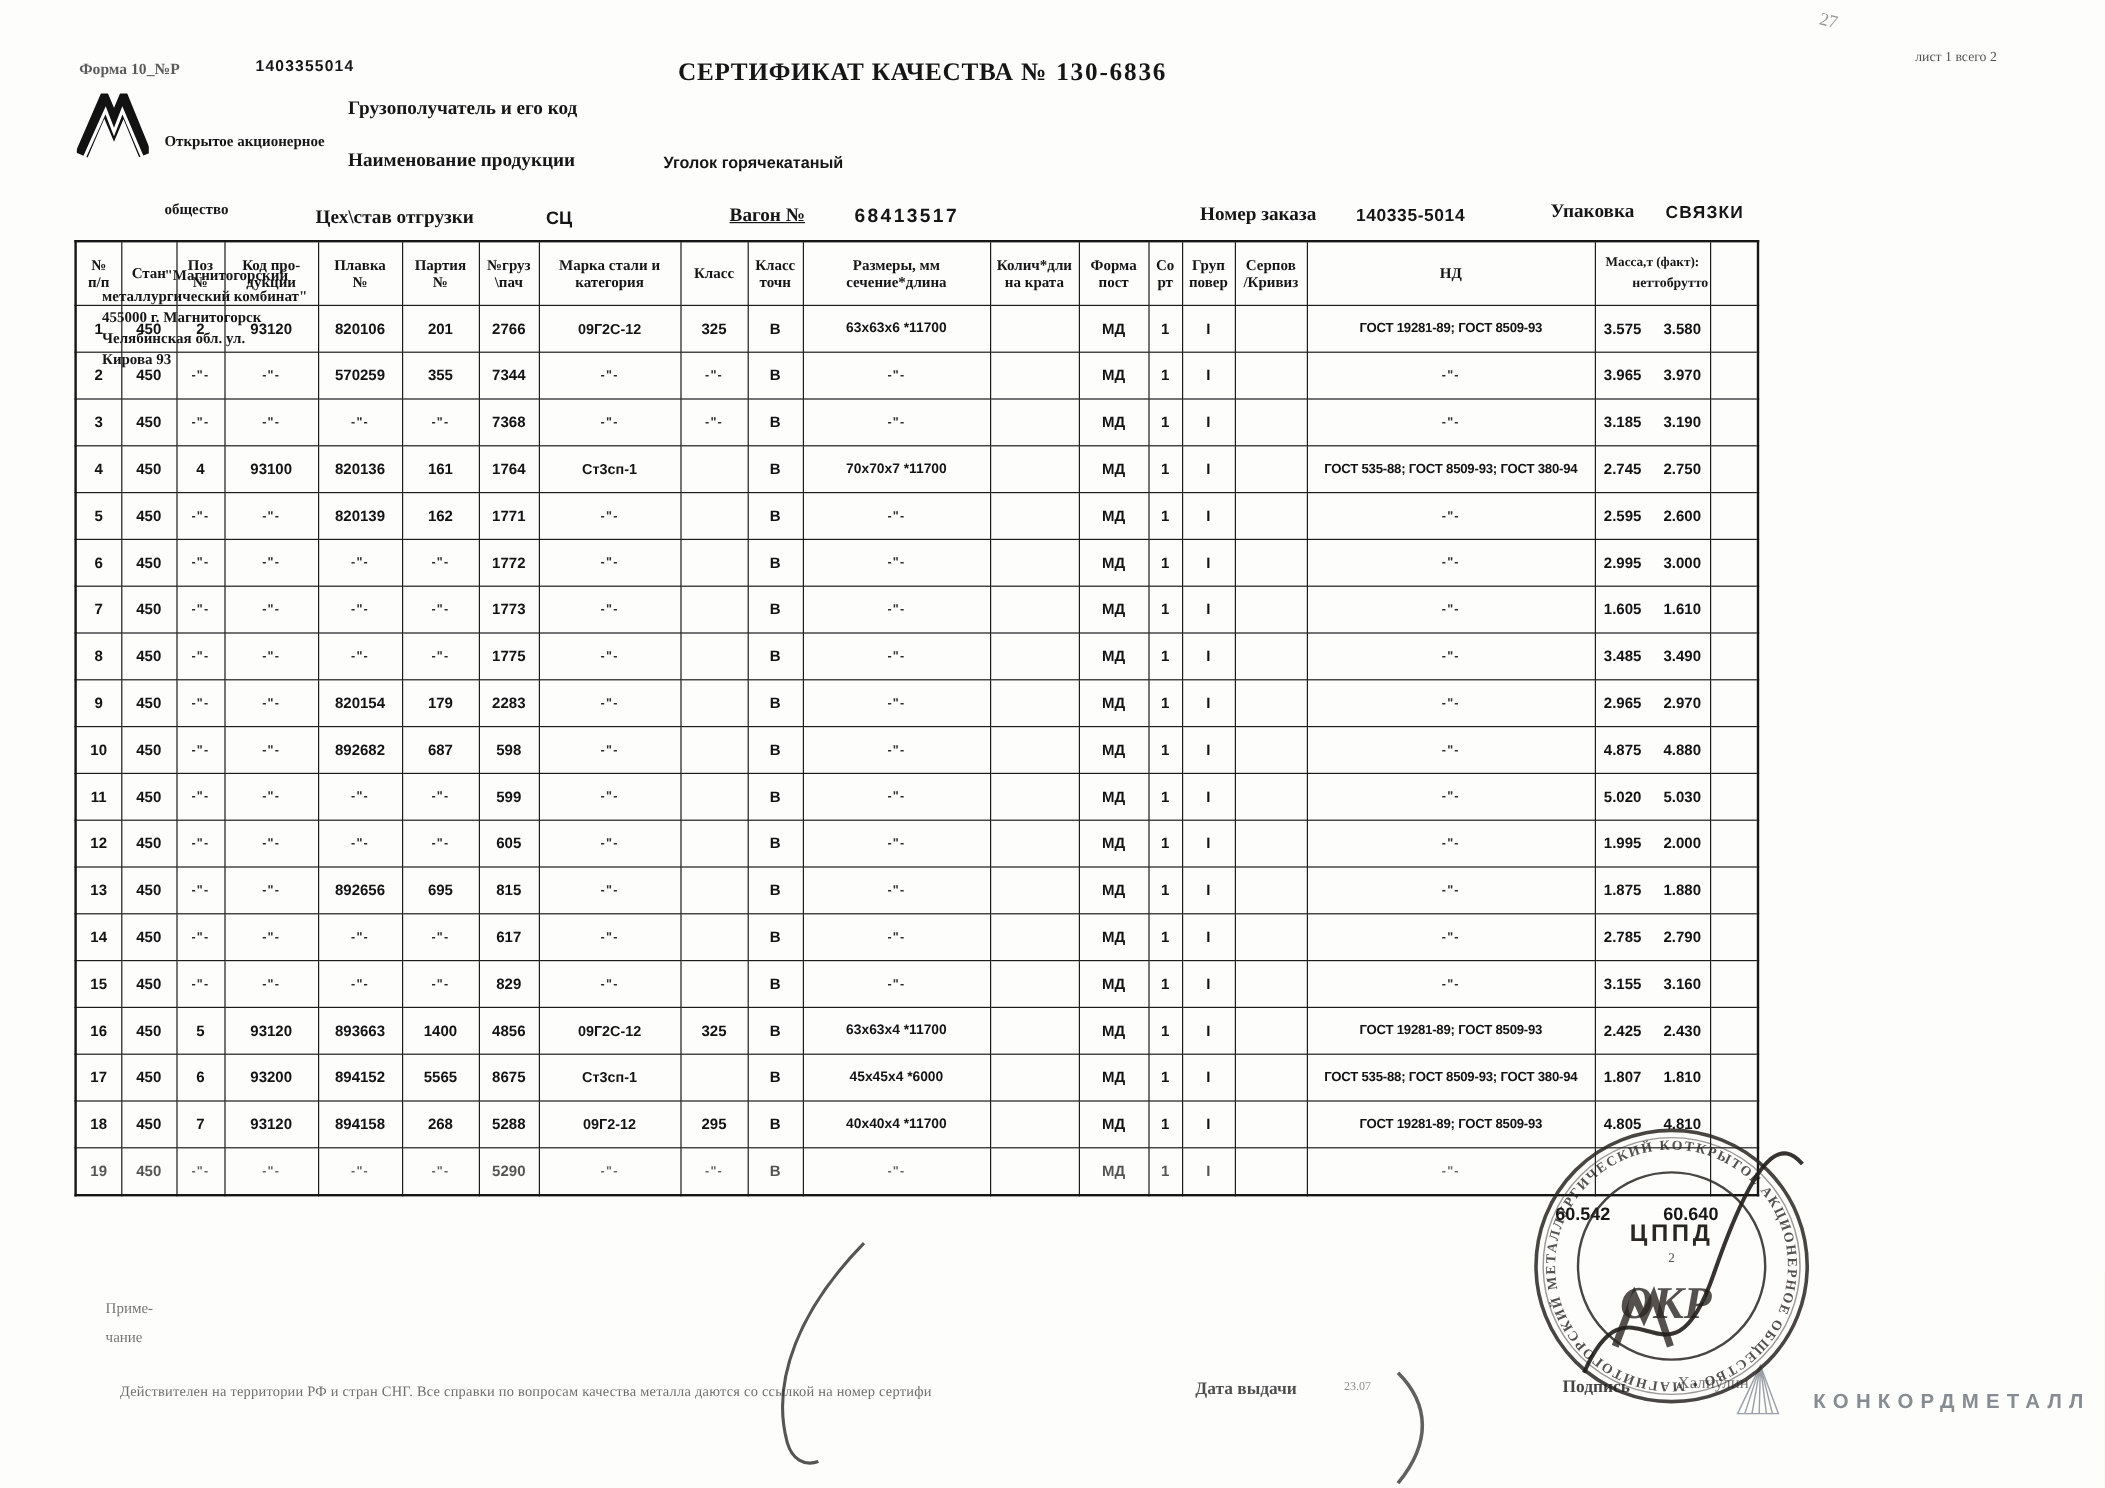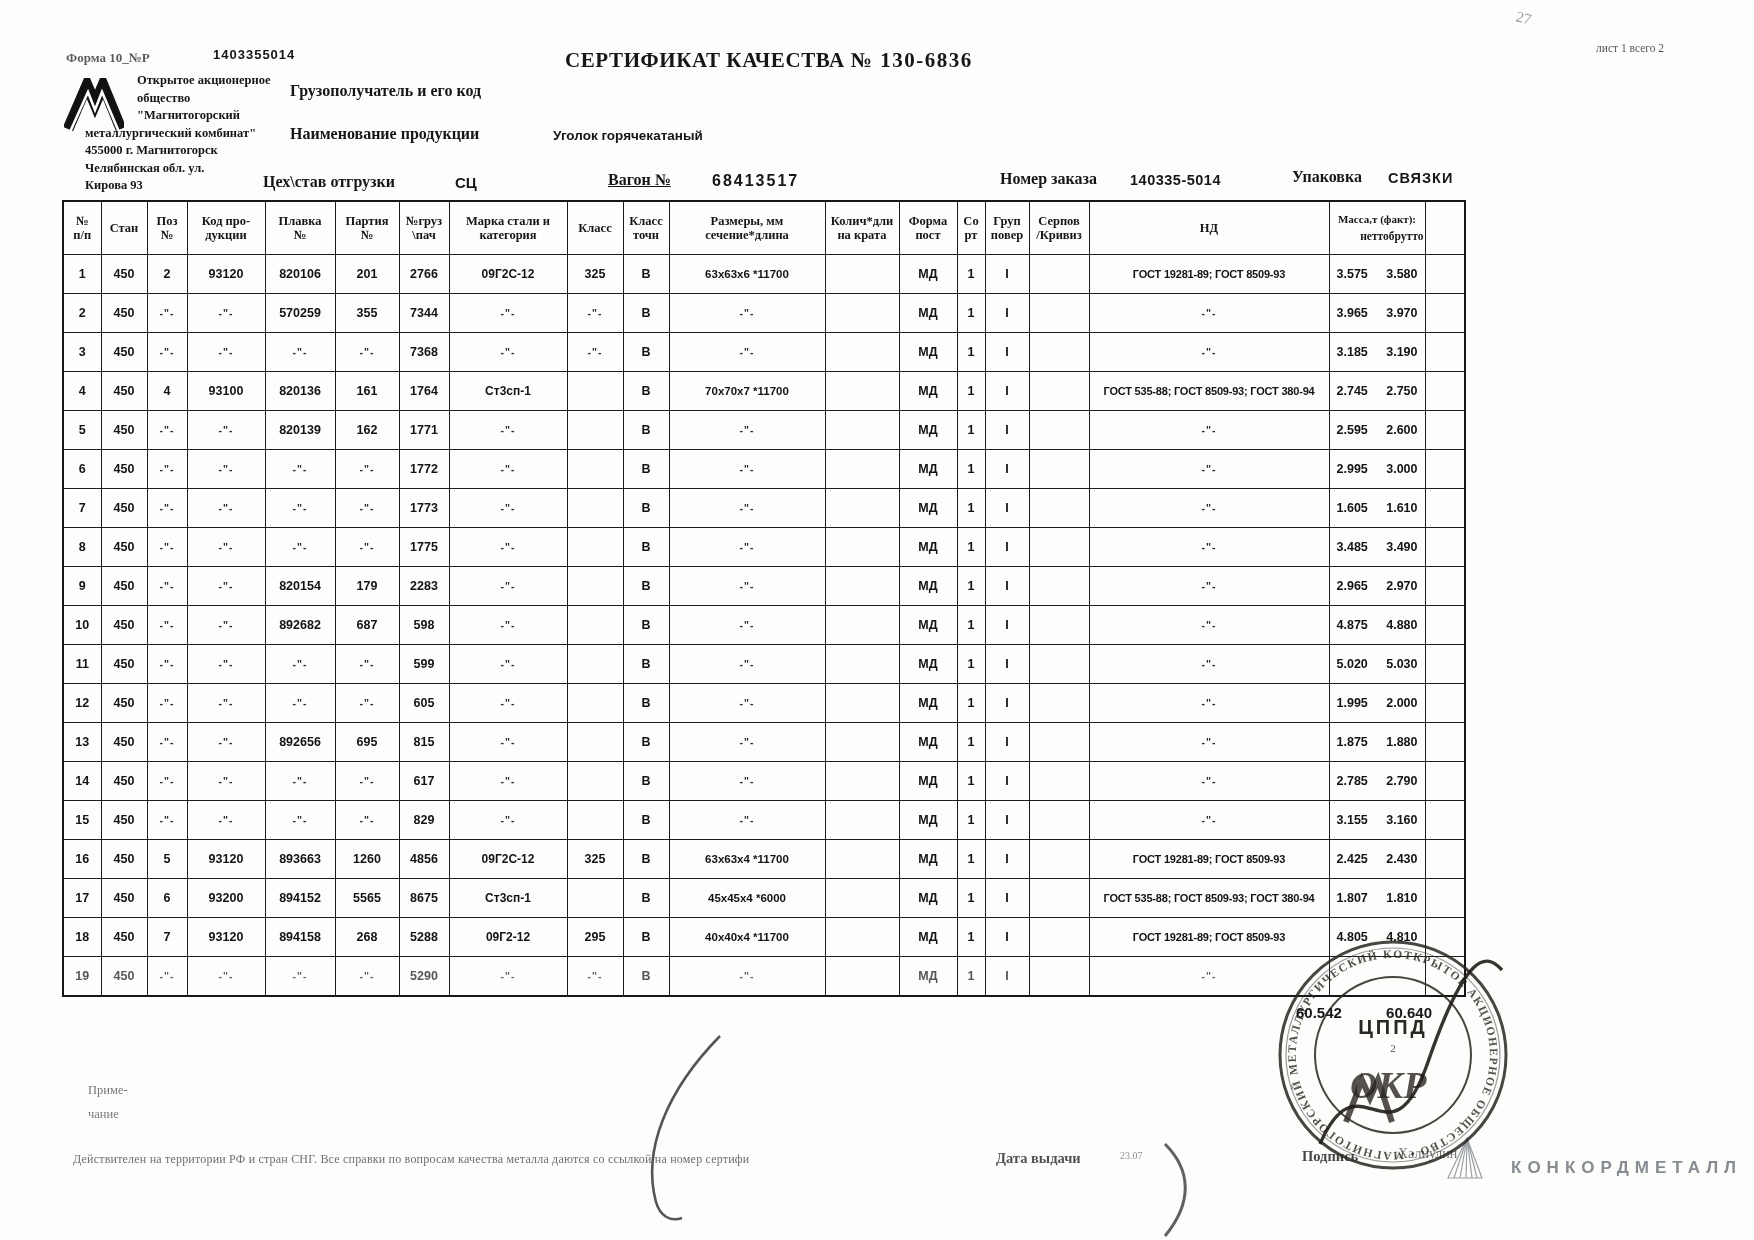--- a/index.html
+++ b/index.html
@@ -12,21 +12,21 @@
 
   
   .form-label{left:66px;top:50px;font-size:13px;font-weight:700;opacity:.7;filter:blur(.4px);}
   .form-number{left:213px;top:47px;font-size:13px;font-weight:700;letter-spacing:1px;font-family:"Liberation Sans",sans-serif;}
   .doc-title{left:565px;top:48px;font-size:21px;font-weight:700;letter-spacing:.6px;}
   .doc-title .num{letter-spacing:1.5px;margin-left:6px;}
   .sheet-info{left:1596px;top:42px;font-size:11.5px;opacity:.75;}
   .corner-mark{left:1516px;top:10px;font-size:15px;opacity:.45;transform:rotate(14deg);font-family:"Liberation Serif",serif;}
 
   .company{left:85px;top:72px;width:230px;font-size:12.5px;font-weight:700;line-height:1.4;}
-  .company .ind{padding-left:52px;}
+  .company .ind{padding-left:52px;margin-top:38px;}
   .mmk-logo{left:64px;top:78px;}
 
   .fld-label{font-size:16px;font-weight:700;}
   .fld-value{font-family:"Liberation Sans",sans-serif;font-size:13.5px;font-weight:600;}
   .consignee{left:290px;top:82px;}
   .product-l{left:290px;top:125px;}
   .product-v{left:553px;top:128px;}
   .shop-l{left:263px;top:173px;}
   .shop-v{left:455px;top:174px;font-size:15px;}
   .wagon-l{left:608px;top:171px;text-decoration:underline;}
@@ -59,21 +59,21 @@
   .mass-t{font-size:11px;font-weight:700;}
   .mass-sub{display:flex;justify-content:flex-end;font-size:11.5px;font-weight:700;margin-top:4px;}
   .mm{display:flex;justify-content:space-between;padding:0 5px;}
 
   .totals{left:1296px;top:1004px;width:136px;display:flex;justify-content:space-between;
     font-family:"Liberation Sans",sans-serif;font-size:15px;font-weight:700;z-index:3;}
 
   
   .note1{left:88px;top:1083px;font-size:12.5px;opacity:.6;filter:blur(.4px);}
   .note2{left:88px;top:1107px;font-size:12.5px;opacity:.6;filter:blur(.4px);}
-  .legal{left:73px;top:1152px;width:865px;font-size:12px;color:#4a4a4a;opacity:.8;filter:blur(.45px);letter-spacing:.2px;}
+  .legal{left:100px;top:1152px;width:865px;font-size:12px;color:#4a4a4a;opacity:.8;filter:blur(.45px);letter-spacing:.2px;}
   .date-l{left:996px;top:1150px;font-size:14.5px;font-weight:700;opacity:.75;filter:blur(.3px);}
   .date-v{left:1120px;top:1150px;font-size:10px;opacity:.5;filter:blur(.5px);}
   .sign-l{left:1302px;top:1148px;font-size:14.5px;font-weight:700;opacity:.8;filter:blur(.3px);}
   .sign-v{left:1398px;top:1146px;font-size:14px;opacity:.6;filter:blur(.5px);}
 
   .stamp-wrap{left:1250px;top:912px;width:286px;height:286px;z-index:4;}
   .brand{left:1446px;top:1136px;display:flex;align-items:flex-end;gap:27px;}
   .brand-name{font-family:"Liberation Sans",sans-serif;font-size:17px;font-weight:700;
     letter-spacing:6px;color:#868c91;padding-bottom:2px;}
   .swoosh1{left:612px;top:1030px;}
@@ -567,21 +567,21 @@
             </div>
           </td>
           <td></td>
         </tr>
         <tr>
           <td>16</td>
           <td>450</td>
           <td>5</td>
           <td>93120</td>
           <td>893663</td>
-          <td>1260</td>
+          <td>1400</td>
           <td>4856</td>
           <td class="mk">09Г2С-12</td>
           <td>325</td>
           <td>В</td>
           <td class="sz">63x63x4 *11700</td>
           <td></td>
           <td>МД</td>
           <td>1</td>
           <td>I</td>
           <td></td>

